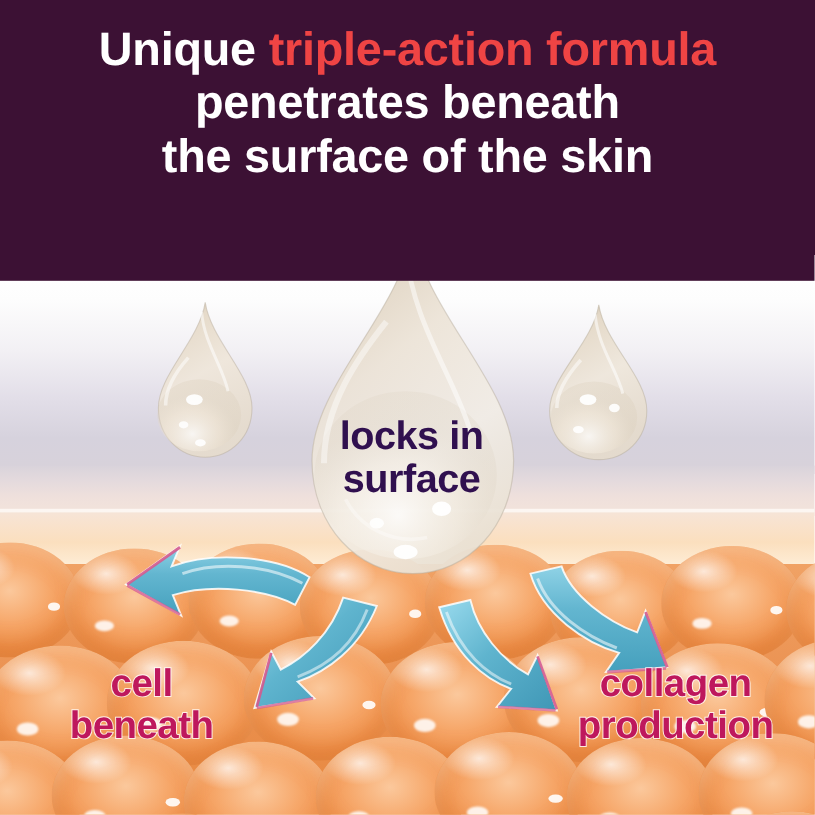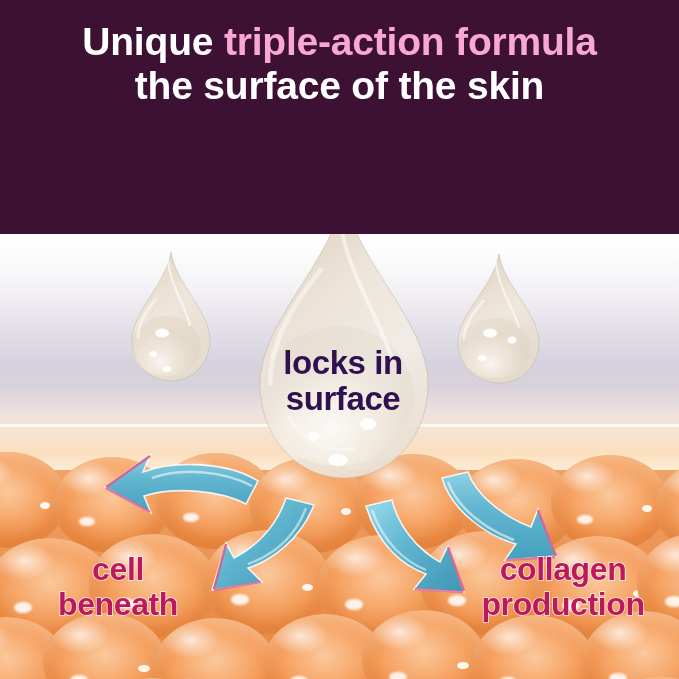--- a/index.html
+++ b/index.html
@@ -24,21 +24,21 @@
   #headline {
     position:absolute; left:0; top:20px; width:679px;
     text-align:center;
     line-height:1.14;
     font-size:39px;
     font-weight:600;
     letter-spacing:-0.2px;
     color:#ffffff;
     font-family:"Liberation Sans", sans-serif;
   }
-  #headline .gold { color:#f9a8d4; font-weight:700; }
+  #headline .gold { color:#ef4444; font-weight:700; }
   #headline .l2, #headline .l3 { display:block; }
 
   
   #air {
     position:absolute; left:0; top:230px; width:679px; height:165px;
     background:linear-gradient(to bottom,
       #ffffff 0%, #fdfdfd 12%, #f2f0f4 38%,
       #e2dee8 62%, #d6d2dd 82%, #d8d2da 100%);
     z-index:1;
   }
@@ -289,20 +289,21 @@
       <path d="M463 592 L 415 589" stroke="#d45a8e" stroke-width="2.3" stroke-opacity="0.7" fill="none"></path>
       <path d="M372 510 C 384 544, 406 562, 426 570" stroke="#ffffff" stroke-opacity="0.5" stroke-width="2.4" fill="none"></path>
     </g>
   </svg>
 
   <div id="header-band">
     <div id="headline">
       <span class="l1">
         <span>Unique </span><span class="gold">triple-action formula</span>
       </span>
+      <span class="l2">penetrates beneath</span>
       <span class="l3">the surface of the skin</span>
     </div>
   </div>
 
   <div class="ov-label" id="label-locks">
     <span>locks in</span>
     <span>surface</span>
   </div>
 
   <div class="ov-label" id="label-cell">

